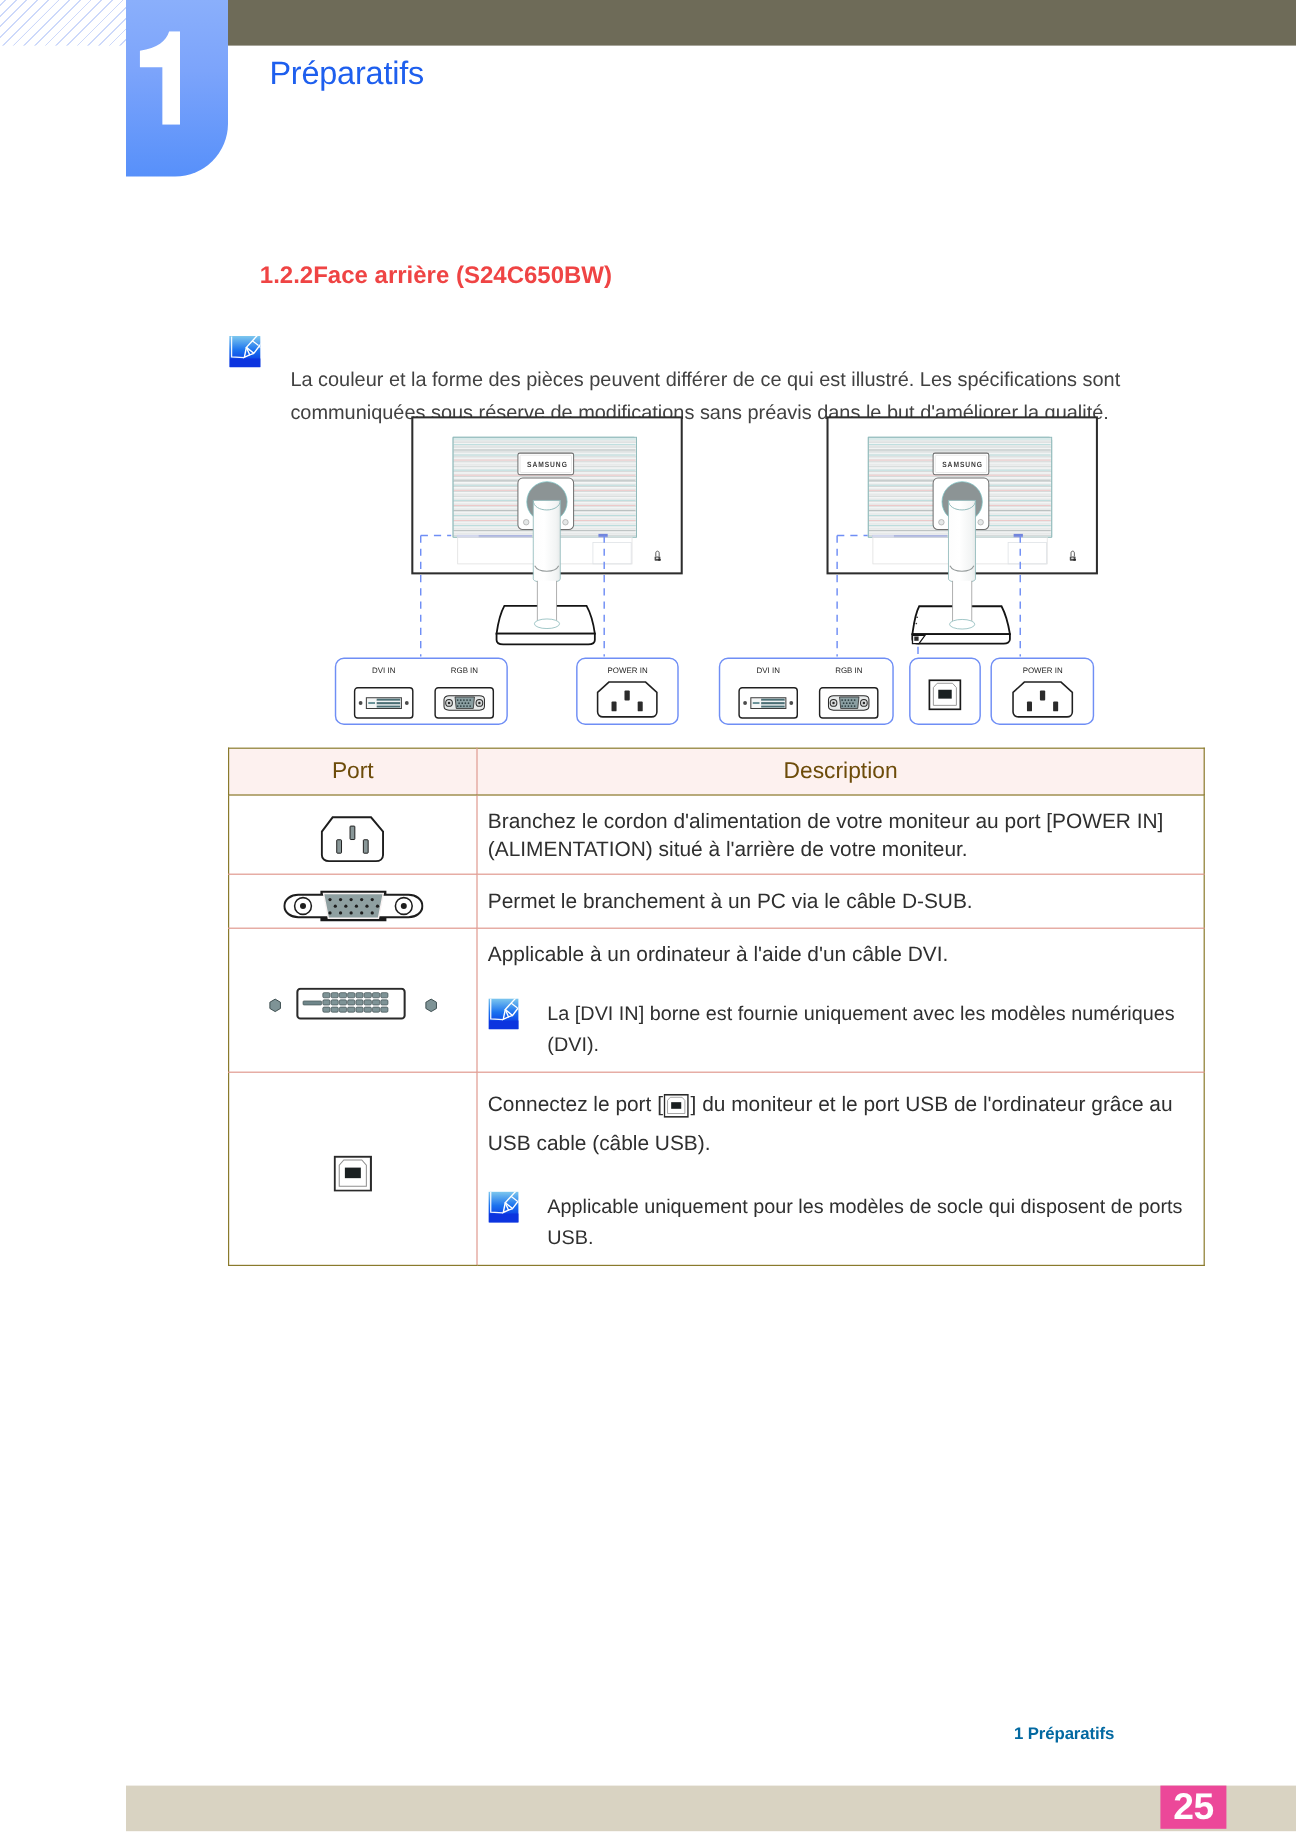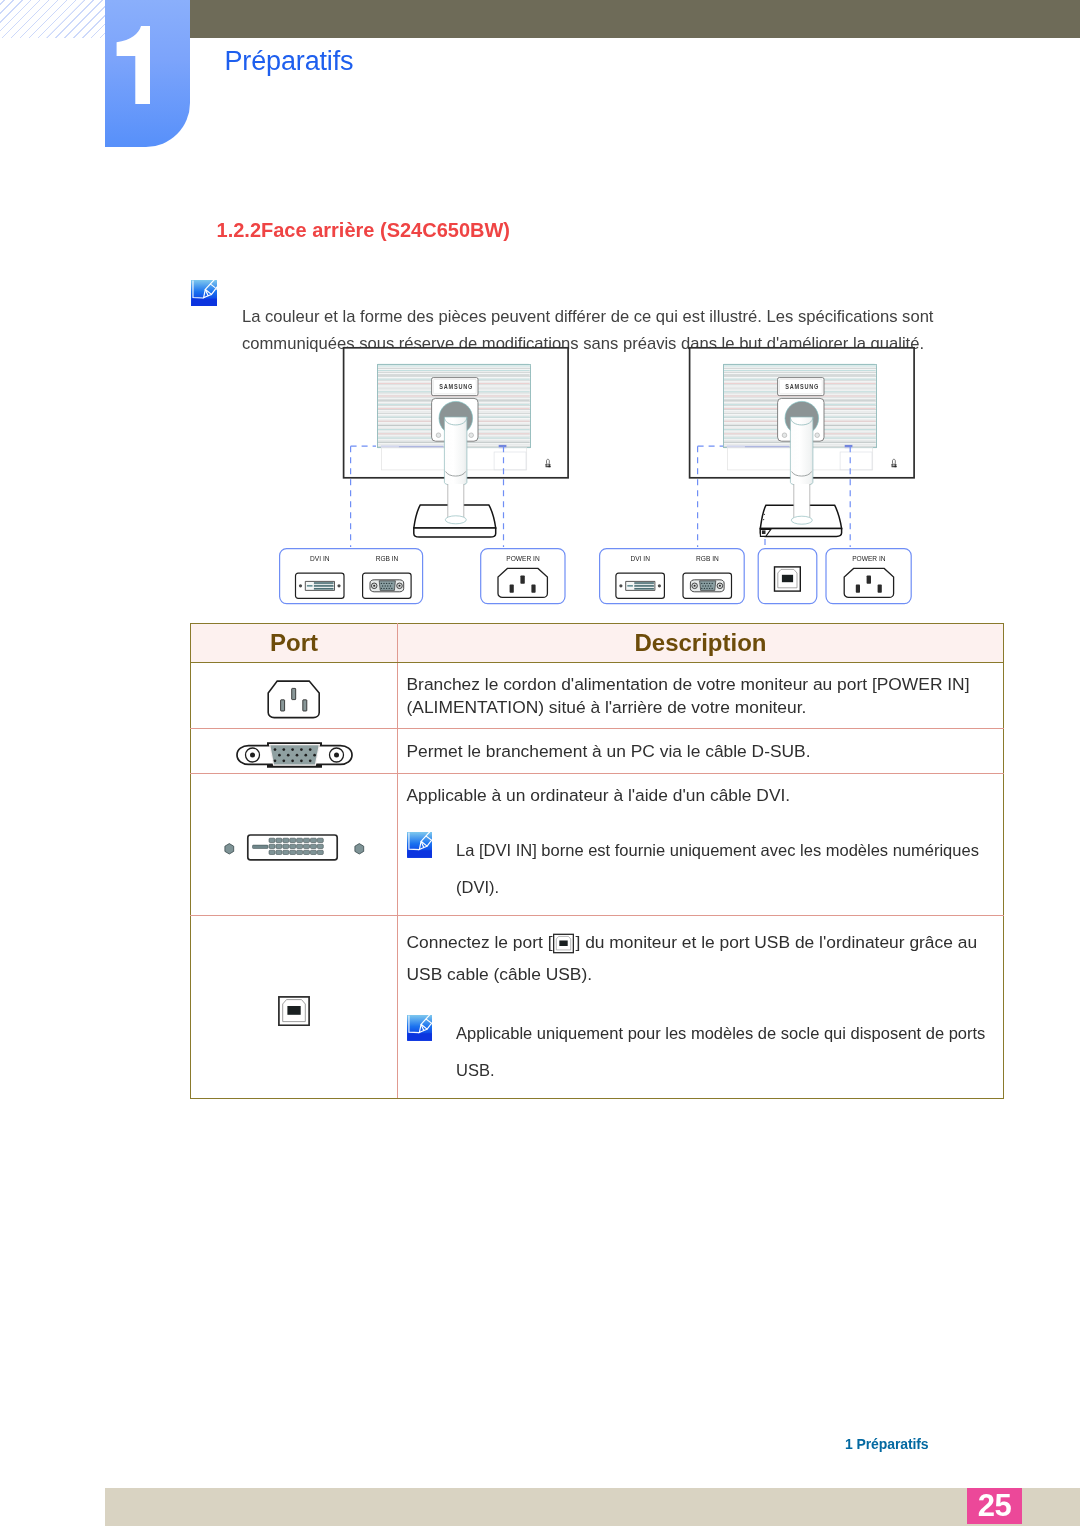--- a/index.html
+++ b/index.html
@@ -25,37 +25,37 @@
   .noteblock{position:absolute;left:189px;top:277px;width:800px;}
   .noteicon{position:absolute;left:1.6px;top:3px;width:26.3px;height:26.3px;}
   .notetext{position:absolute;left:53px;top:-2px;width:700px;color:#414141;font-size:16.6px;line-height:27px;margin-top:28px;}
 
   
   svg.fig{position:absolute;}
 
   
   .tbl{position:absolute;left:190px;top:623px;width:814px;border-collapse:collapse;table-layout:fixed;}
   .tbl td,.tbl th{padding:0;vertical-align:middle;}
-  .tbl thead th{background:#fdf1ef;height:38px;color:#6d4c0a;font-size:24px;font-weight:bold;
+  .tbl thead th{background:#fdf1ef;height:38px;color:#6d4c0a;font-size:19px;font-weight:normal;
     border-top:1.4px solid #8a7a2c;border-bottom:1.4px solid #8a7a2c;margin-left:20px;}
   .tbl thead th.c1{width:206px;border-left:1.4px solid #8a7a2c;border-right:1px solid #e09a90;}
   .tbl thead th.c2h{border-right:1.4px solid #8a7a2c;}
   .tbl tbody td{border-bottom:1px solid #e09a90;margin-top:16px;}
   .tbl tbody tr:last-child td{border-bottom:1.4px solid #8a7a2c;}
   .tbl tbody td.c1{width:206px;text-align:center;border-left:1.4px solid #8a7a2c;border-right:1px solid #e09a90;}
   .tbl tbody td.c2{padding:10px 10px 9px 8.5px;min-height:0;color:#2f2f2f;font-size:17.4px;line-height:23px;
     border-right:1.4px solid #8a7a2c;}
   .pico{display:block;margin:0 auto;position:relative;top:4px;}
   .pico{width:54px;height:39px;}
   .pico.dsub{width:117px;height:28px;}
   .pico.dvi{width:141px;height:29px;}
   .pico.usb{width:32px;height:30px;}
   .inlineusb{width:21px;height:21px;vertical-align:-6px;margin:0 1px;}
   .usbline{line-height:32px;}
-  .small-note{display:flex;gap:23.8px;margin-top:25px;margin-left:0px;font-size:16.5px;line-height:37px;}
+  .small-note{display:flex;gap:23.8px;margin-top:25px;margin-left:0px;font-size:16.5px;line-height:26px;}
   .small-note .ni{flex:0 0 auto;width:25.8px;height:25.8px;margin-top:0px;}
   .small-note .nt{flex:1;}
 
   
   .footbar{position:absolute;left:105px;top:1488px;width:975px;height:38px;background:#d9d3c2;}
   .foottext{position:absolute;left:845px;top:1436px;color:#0369a1;font-size:14px;font-weight:bold;letter-spacing:-0.1px;}
   .footpage{position:absolute;left:967px;top:1488px;width:55px;height:36px;background:#ec4899;color:#fff;font-size:31px;font-weight:bold;text-align:center;line-height:36px;letter-spacing:-0.5px;}
 </style>
 </head>
 <body>

